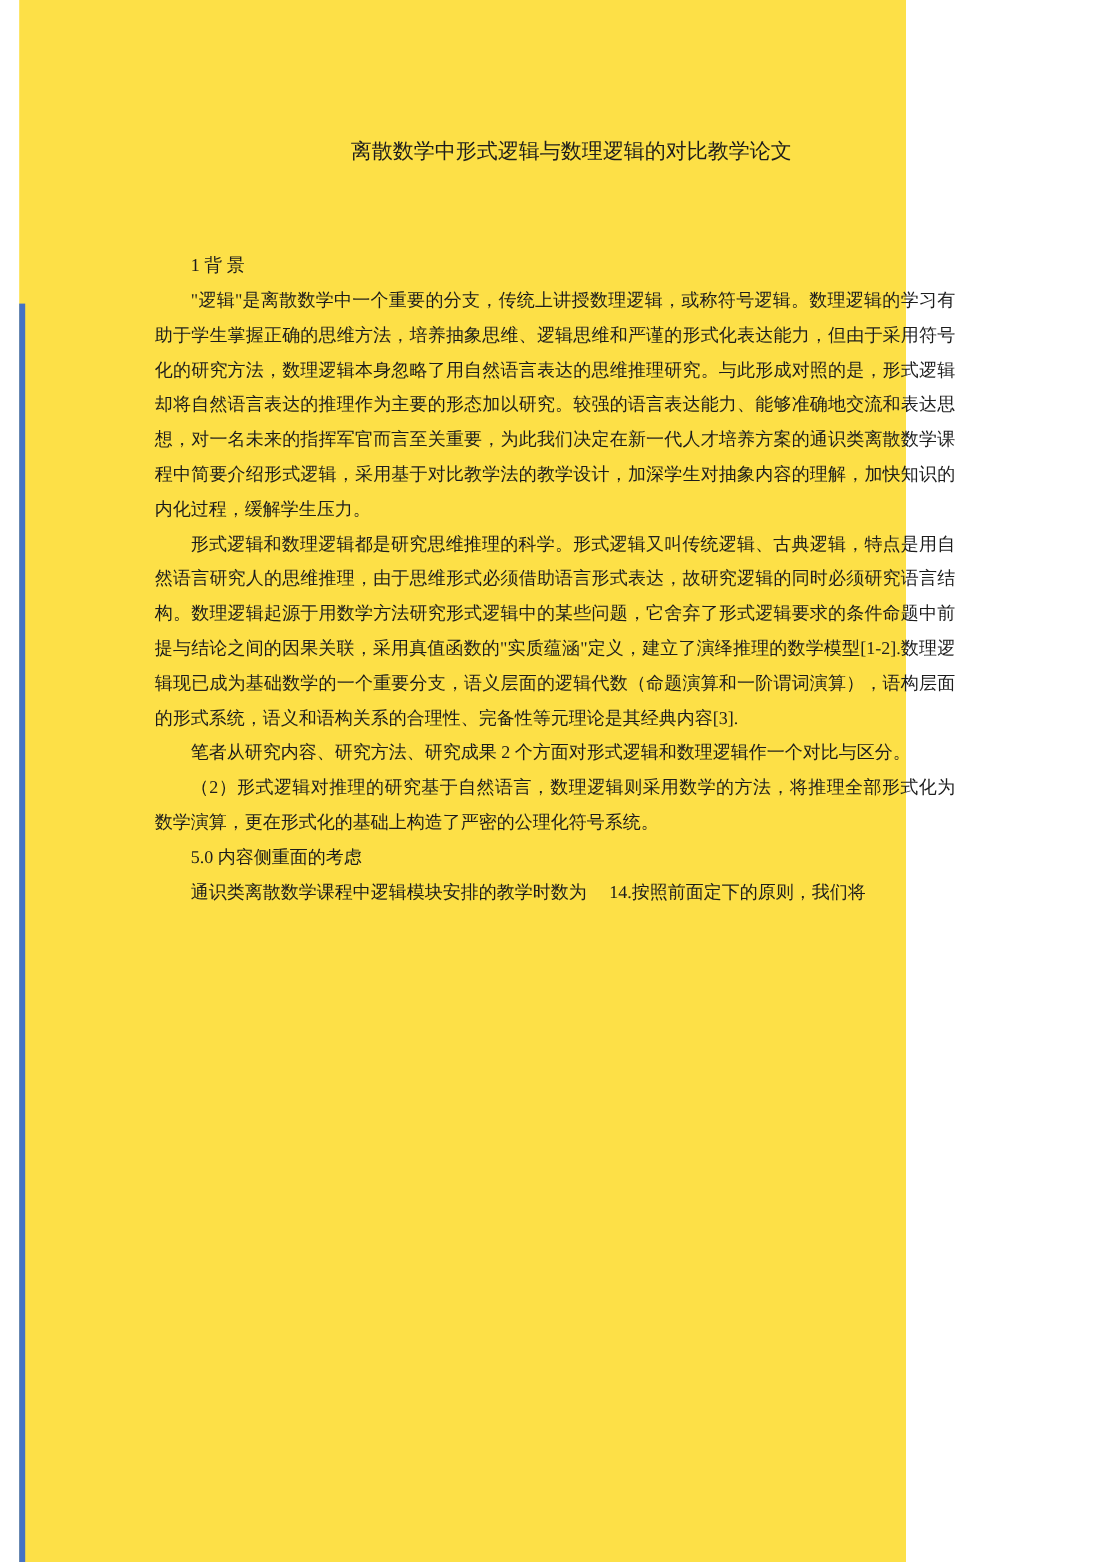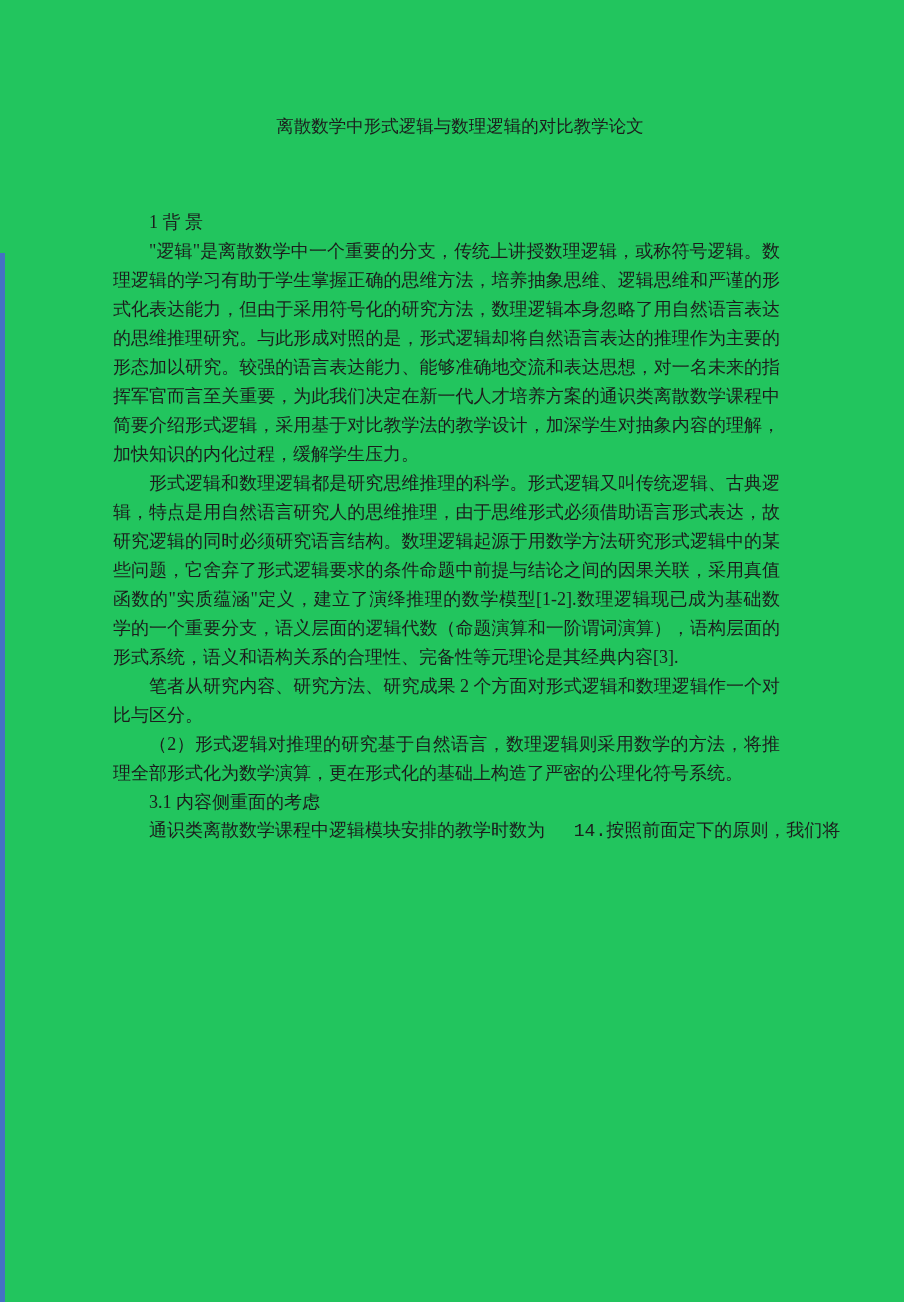--- a/index.html
+++ b/index.html
@@ -10,23 +10,23 @@
   body {
     width: 920px;
     height: 1302px;
     position: relative;
     overflow: hidden;
     font-family: "Liberation Serif", "DejaVu Serif", serif;
     color: #1c1c1c;
   }
   .page {
     position: absolute;
-    left: 0; top: 0;
-    width: 904px; height: 1302px;
-    background: #22c55e;
+    left: 16px; top: 0;
+    width: 739px; height: 1302px;
+    background: #fde047;
   }
   .left-edge-bar {
     position: absolute;
     left: 0;
     top: 253px;
     width: 5px;
     height: 1049px;
   }
   .doc-title {
     position: absolute;
@@ -36,50 +36,49 @@
     text-align: center;
     font-size: 17.5px;
     line-height: 29px;
     white-space: nowrap;
   }
   .content {
     position: absolute;
     top: 208px;
     left: 113px;
     width: 667px;
-    font-size: 18px;
+    font-size: 15px;
     line-height: 29px;
     text-align: justify;
   }
   .block {
     margin: 0;
     padding: 0;
     text-indent: 2em;
   }
   .heading {
     text-align: left;
   }
   .nowrap {
     white-space: nowrap;
     text-align: left;
-    font-family: Liberation Mono, monospace;
   }
 </style>
 </head>
 <body>
 
 <div class="page">
 
   <div class="left-edge-bar" style="background: rgb(68, 114, 196);"></div>
 
   <div class="doc-title">离散数学中形式逻辑与数理逻辑的对比教学论文</div>
 
   <div class="content">
     <p class="block heading">1 背 景</p>
     <p class="block">"逻辑"是离散数学中一个重要的分支，传统上讲授数理逻辑，或称符号逻辑。数理逻辑的学习有助于学生掌握正确的思维方法，培养抽象思维、逻辑思维和严谨的形式化表达能力，但由于采用符号化的研究方法，数理逻辑本身忽略了用自然语言表达的思维推理研究。与此形成对照的是，形式逻辑却将自然语言表达的推理作为主要的形态加以研究。较强的语言表达能力、能够准确地交流和表达思想，对一名未来的指挥军官而言至关重要，为此我们决定在新一代人才培养方案的通识类离散数学课程中简要介绍形式逻辑，采用基于对比教学法的教学设计，加深学生对抽象内容的理解，加快知识的内化过程，缓解学生压力。</p>
     <p class="block">形式逻辑和数理逻辑都是研究思维推理的科学。形式逻辑又叫传统逻辑、古典逻辑，特点是用自然语言研究人的思维推理，由于思维形式必须借助语言形式表达，故研究逻辑的同时必须研究语言结构。数理逻辑起源于用数学方法研究形式逻辑中的某些问题，它舍弃了形式逻辑要求的条件命题中前提与结论之间的因果关联，采用真值函数的"实质蕴涵"定义，建立了演绎推理的数学模型[1-2].数理逻辑现已成为基础数学的一个重要分支，语义层面的逻辑代数（命题演算和一阶谓词演算），语构层面的形式系统，语义和语构关系的合理性、完备性等元理论是其经典内容[3].</p>
     <p class="block">笔者从研究内容、研究方法、研究成果 2 个方面对形式逻辑和数理逻辑作一个对比与区分。</p>
     <p class="block">（2）形式逻辑对推理的研究基于自然语言，数理逻辑则采用数学的方法，将推理全部形式化为数学演算，更在形式化的基础上构造了严密的公理化符号系统。</p>
-    <p class="block heading">3.1 内容侧重面的考虑</p>
+    <p class="block heading">5.0 内容侧重面的考虑</p>
     <p class="block nowrap">通识类离散数学课程中逻辑模块安排的教学时数为　 14.按照前面定下的原则，我们将</p>
   </div>
 
 </div>
 
 </body></html>

